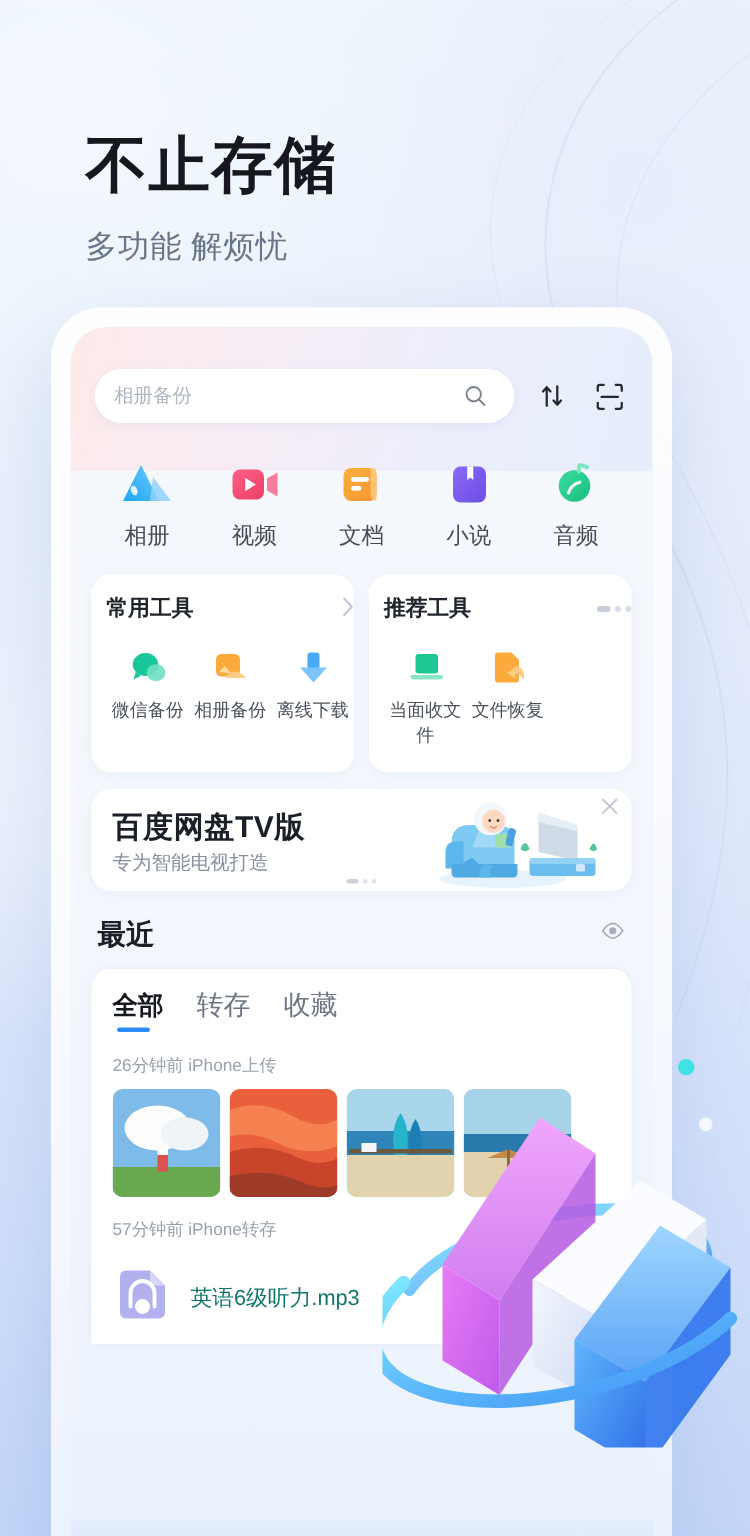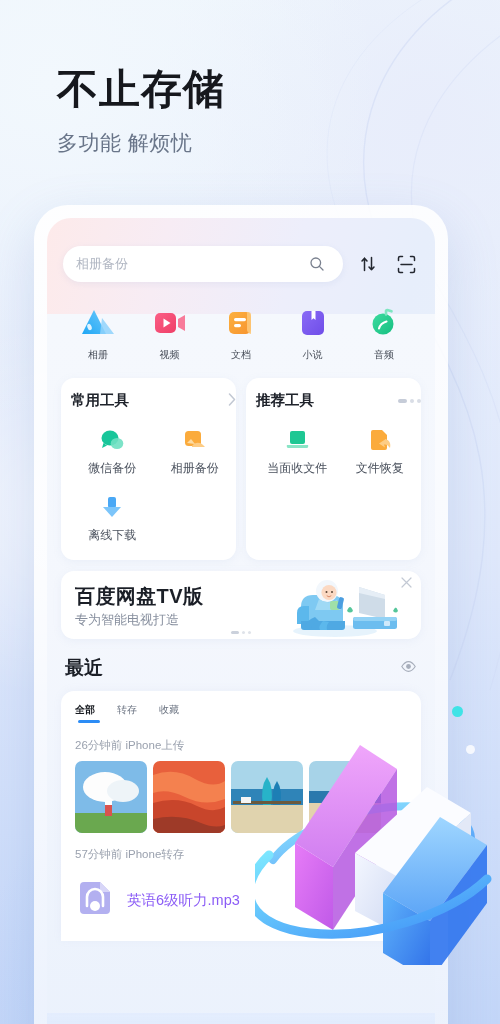--- a/index.html
+++ b/index.html
@@ -18,21 +18,21 @@
       radial-gradient(90% 45% at 85% 12%, #e8edfb 0%, rgba(232,237,251,0) 60%),
       linear-gradient(178deg,#eef5fc 0%, #e7eefc 28%, #dfe8fb 55%, #cfdefa 80%, #c3d6f8 100%);
   }
   .bg-swirl { position:absolute; right:-40px; top:-20px; width:340px; height:720px; opacity:.5; }
   .bg-glow-l { position:absolute; left:-120px; top:300px; width:360px; height:420px;
     background:radial-gradient(circle, rgba(255,255,255,.55) 0%, rgba(255,255,255,0) 68%); }
   .bg-glow-b { position:absolute; left:-60px; bottom:-140px; width:520px; height:360px;
     background:radial-gradient(circle, rgba(168,198,250,.5) 0%, rgba(168,198,250,0) 70%); }
 
   
-  .headline { position:absolute; left:57px; top:67px; z-index:5; }
+  .headline { position:absolute; left:57px; top:88px; z-index:5;font-family:Liberation Serif, serif; }
   .headline h1 { font-size:41px; font-weight:700; color:#16181d; letter-spacing:1px; line-height:1.1; }
   .headline h2 { font-size:21px; font-weight:400; color:#697589; margin-top:17px; letter-spacing:.5px; }
 
   
   .phone {
     position:absolute; left:34px; top:205px; width:414px; height:870px;
     border-radius:34px; padding:13px 13px 0 13px;
     background:linear-gradient(160deg, rgba(255,255,255,.92), rgba(255,255,255,.66));
     box-shadow:0 18px 50px rgba(110,140,200,.22);
     z-index:4;
@@ -56,35 +56,35 @@
     display:flex; align-items:center; padding:0 13px;
     box-shadow:0 2px 6px rgba(150,170,210,.14);
   }
   .searchbox .ph { flex:1; font-size:13px; color:#b0b6c2; }
   .icon-btn { width:26px; height:26px; display:flex; align-items:center; justify-content:center; }
 
   
   .cats { display:flex; justify-content:space-between; padding:4px 6px 16px 6px; }
   .cat { width:62px; text-align:center; }
   .cat .ic { height:42px; display:flex; align-items:center; justify-content:center; }
-  .cat .lb { font-size:10px; color:#474d58; margin-top:4px; }
+  .cat .lb { font-size:15px; color:#474d58; margin-top:4px; }
 
   
   .toolrow { display:flex; gap:10px; }
   .card {
     flex:1; background:#fff; border-radius:13px; padding:13px 0 14px 10px;
     box-shadow:0 2px 8px rgba(150,170,210,.10);
   }
   .card-hd { display:flex; align-items:center; justify-content:space-between; margin-bottom:6px; }
   .card-hd .t { font-size:14.5px; font-weight:700; color:#20242c; }
   .chev { color:#b9c0cc; font-size:13px; }
   .dots { display:flex; gap:3px; align-items:center; }
   .dots i { width:4px; height:4px; border-radius:2px; background:#d9dde6; display:block; }
   .dots i.on { width:9px; background:#c6ccd8; }
-  .grid2 { display:grid; grid-template-columns:1fr 1fr; row-gap:4px; }
+  .grid2 { display:grid; grid-template-columns:1fr 1fr 1fr; row-gap:4px; }
   .tool { text-align:center; padding:7px 0 2px 0; }
   .tool .ic { height:34px; display:flex; align-items:center; justify-content:center; }
   .tool .lb { font-size:12px; color:#4b525e; margin-top:3px; }
 
   
   .banner {
     margin-top:11px; background:#fff; border-radius:13px; height:68px;
     position:relative; overflow:hidden; padding:12px 14px;
     box-shadow:0 2px 8px rgba(150,170,210,.10);
   }
@@ -95,28 +95,28 @@
   .banner .bdots { position:absolute; left:50%; transform:translateX(-50%); bottom:5px; display:flex; gap:3px; align-items:center; }
   .banner .bdots i { width:3px; height:3px; border-radius:2px; background:#dfe3ea; display:block; }
   .banner .bdots i.on { width:8px; background:#cbd1dc; }
 
   
   .rechd { display:flex; align-items:center; justify-content:space-between; padding:16px 4px 10px 4px; }
   .rechd .t { font-size:19px; font-weight:700; color:#1b1f27; }
   .recpanel { background:#fff; border-radius:13px 13px 0 0; padding:12px 14px 0 14px; min-height:250px;
     box-shadow:0 -1px 8px rgba(150,170,210,.08); }
   .tabs { display:flex; gap:22px; align-items:flex-end; }
-  .tab { font-size:10px; color:#6e7684; position:relative; padding-bottom:7px; }
-  .tab.active { color:#16191f; font-weight:700; font-size:10px; }
+  .tab { font-size:18px; color:#6e7684; position:relative; padding-bottom:7px; }
+  .tab.active { color:#16191f; font-weight:700; font-size:17px; }
   .tab.active::after { content:""; position:absolute; left:3px; bottom:1px; width:22px; height:3px; border-radius:2px; background:#2c8cf5; }
   .meta { font-size:11.5px; color:#9aa1ae; margin:14px 0 8px 0; }
   .thumbs { display:flex; gap:6px; }
   .thumb { width:72px; height:72px; border-radius:7px; overflow:hidden; position:relative; }
   .filerow { display:flex; align-items:center; gap:12px; padding:8px 0 4px 0; }
-  .filerow .fname { font-size:14.5px; color:#8b5cf6; }
+  .filerow .fname { font-size:14.5px; color:#0f766e; }
 
   
   .nav {
     position:absolute; left:0; right:0; bottom:0; height:62px; z-index:3;
     display:flex; align-items:center; justify-content:space-around;
     background:linear-gradient(180deg, rgba(226,236,253,.86), rgba(214,228,252,.96));
     backdrop-filter:blur(4px);
   }
   .navitem { text-align:center; width:62px; }
   .navitem .ic { height:24px; display:flex; align-items:center; justify-content:center; }

